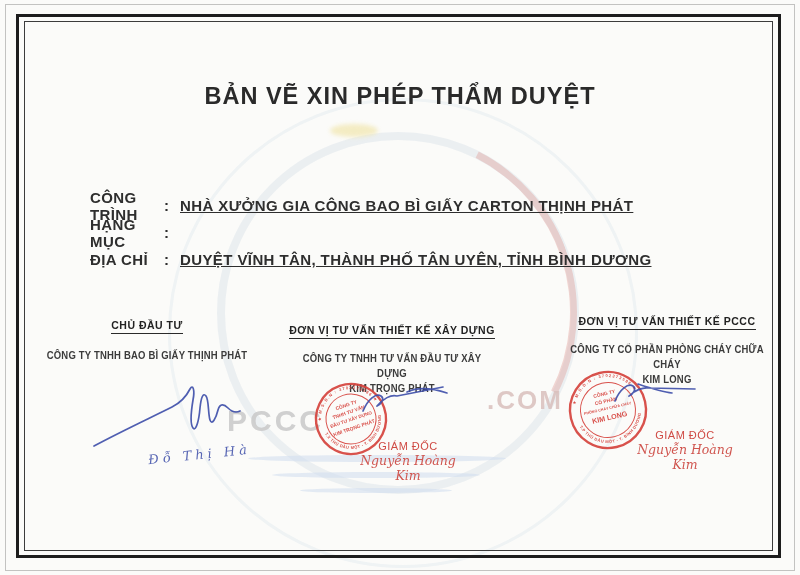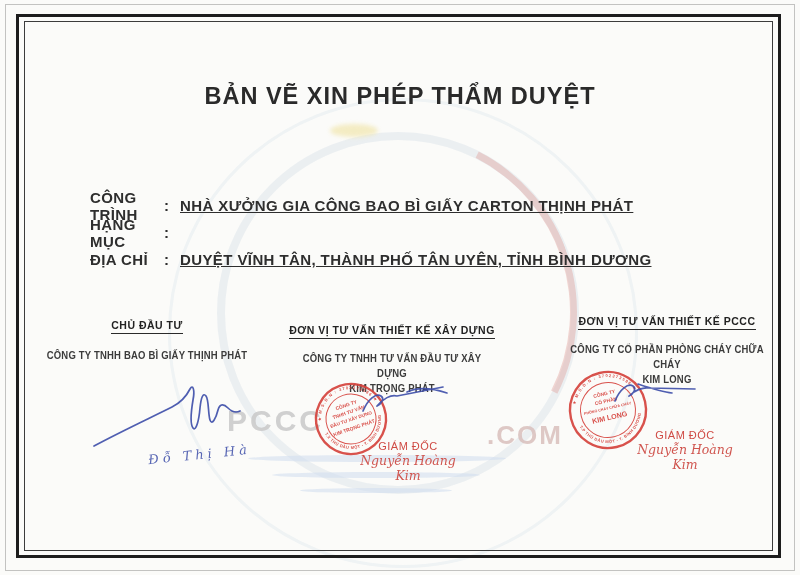--- a/index.html
+++ b/index.html
@@ -17,21 +17,21 @@
   .wm{position:absolute;inset:0;z-index:1;pointer-events:none;}
   .wm-circle{position:absolute;left:217px;top:132px;width:346px;height:346px;border:8px solid #c2cfdd;border-radius:50%;opacity:.28;}
   .wm-circle-lg{position:absolute;left:168px;top:98px;width:464px;height:464px;border:3px solid #c6d4e4;border-radius:50%;opacity:.22;}
   .wm-red-arc{position:absolute;left:217px;top:132px;width:346px;height:346px;border:7px solid transparent;border-right-color:#e09a94;border-radius:50%;transform:rotate(-18deg);opacity:.38;}
   .wm-flame{position:absolute;left:330px;top:124px;width:48px;height:13px;background:#f1e6ad;border-radius:50%;filter:blur(2px);opacity:.7;}
   .wm-wave{position:absolute;background:#cfdcef;border-radius:50%;opacity:.55;}
   .w1{left:248px;top:455px;width:258px;height:7px;}
   .w2{left:272px;top:472px;width:208px;height:6px;}
   .w3{left:300px;top:488px;width:152px;height:5px;}
   .wm-text-left{position:absolute;left:227px;top:404px;font-size:30px;font-weight:bold;letter-spacing:3px;color:#c9c9c9;opacity:.85;}
-  .wm-text-right{position:absolute;left:487px;top:420px;font-size:26px;font-weight:bold;letter-spacing:2px;color:#d9c0bd;opacity:.85;}
+  .wm-text-right{position:absolute;left:487px;top:385px;font-size:26px;font-weight:bold;letter-spacing:2px;color:#d9c0bd;opacity:.85;}
   
   .title{
     position:absolute;top:82px;left:0;width:100%;text-align:center;z-index:3;
     font-size:24px;font-weight:bold;letter-spacing:1px;color:#2a2a2a;
     transform:scaleX(.98);
   }
   
   .info{position:absolute;left:90px;top:192px;z-index:3;font-weight:bold;font-size:15px;color:#2e2e2e;}
   .info-row{display:flex;height:27px;align-items:center;letter-spacing:.4px;}
   .info-label{width:74px;flex:none;}

